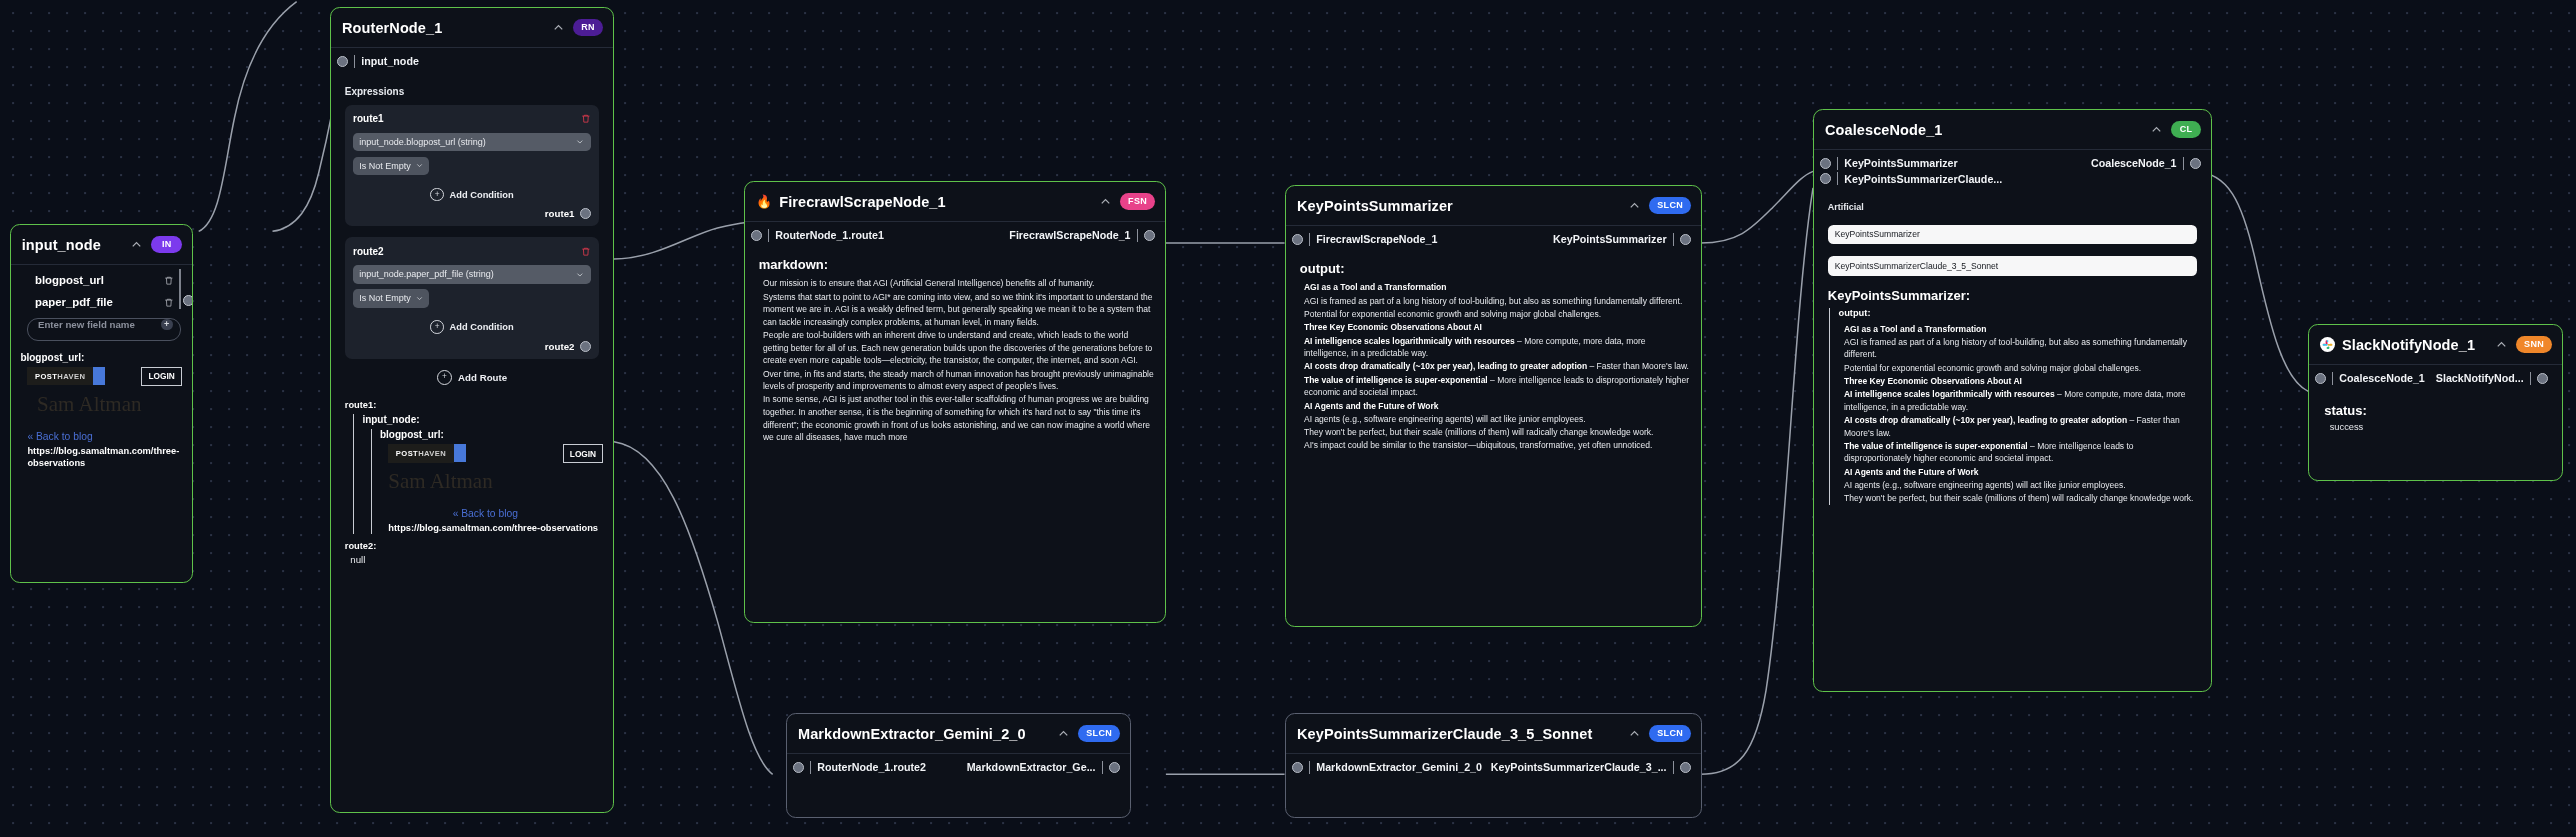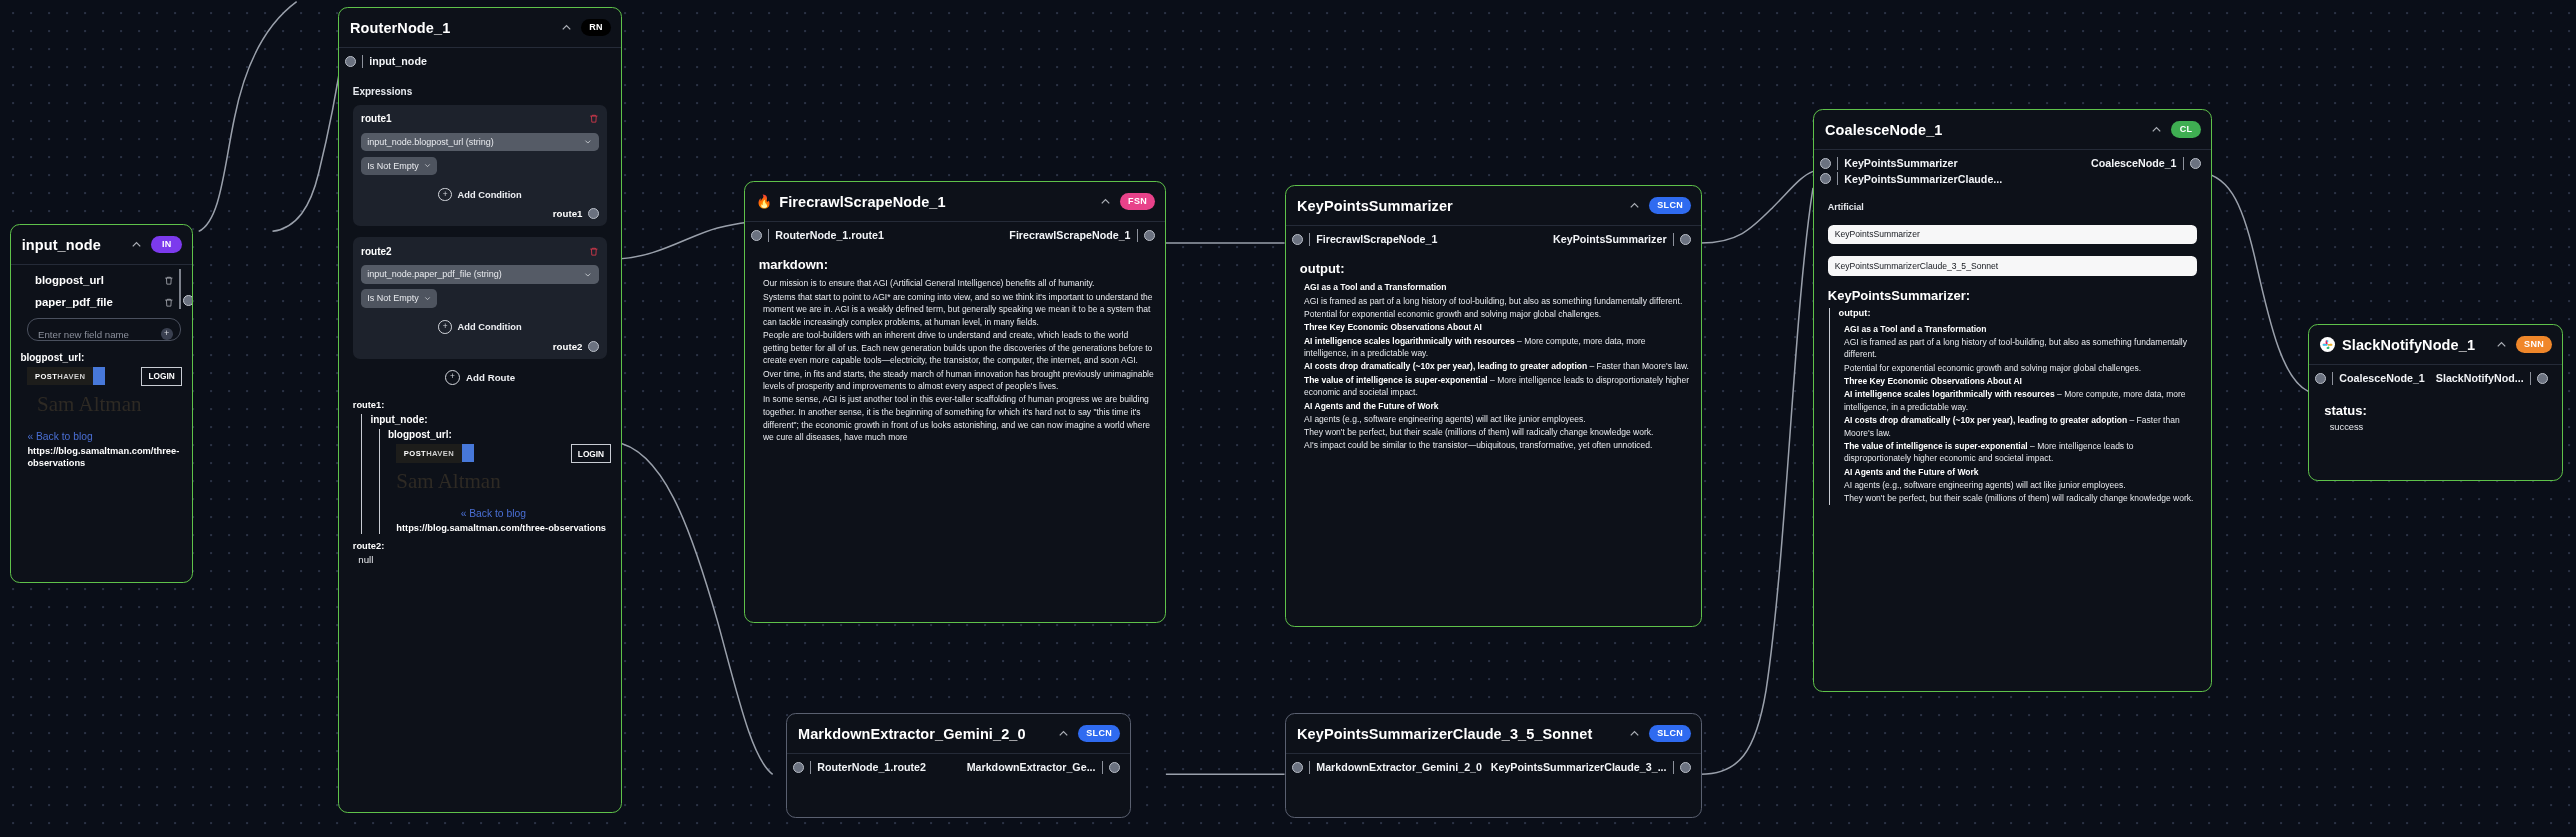--- a/index.html
+++ b/index.html
@@ -63,21 +63,21 @@
 
   
   .field-list{padding:9.7px 2.8px 0 8.3px;position:relative;}
   .field-row{display:flex;align-items:center;margin:0 0 9.7px 0;padding-left:16px;}
   .field-name{color:#fff;font-size:11.4px;font-weight:700;}
   .trash{margin-left:auto;margin-right:15px;width:9.7px;height:11px;opacity:.85;}
   .side-rail{position:absolute;right:11px;top:4.1px;width:1.4px;height:40px;background:#7d828c;}
   .side-port{position:absolute;right:-2.1px;top:30px;width:9px;height:9px;border-radius:50%;background:#6b7280;border:1px solid #c6cad1;}
   .newfield{
     margin:1.4px 8.3px 0 8.3px;height:21px;border:0.7px solid #4a505e;border-radius:11px;
-    display:flex;align-items:flex-end;padding:0 7px 0 9.7px;
+    display:flex;align-items:flex-start;padding:0 7px 0 9.7px;font-weight:bold;
   }
   .newfield span{color:#8b909c;font-size:9.7px;}
   .plusbtn{
     margin-left:auto;width:11.7px;height:11.7px;border-radius:50%;
     background:#3a4050;color:#d7dae0;font-size:9px;line-height:10.3px;text-align:center;
   }
 
   .kv-label{color:#ffffff;font-size:10px;font-weight:700;margin:0 0 4.1px 0;}
   .preview-box{margin-left:7px;}
   .ph-row{display:flex;align-items:flex-start;gap:0;}
@@ -197,28 +197,28 @@
           <div class="ph-blue"></div>
           <div class="login-btn">LOGIN</div>
         </div>
         <div class="samaltman">Sam Altman</div>
         <div class="backblog">« Back to blog</div>
         <div class="urltext">https://blog.samaltman.com/three-observations</div>
       </div>
     </div>
   </div>
 
-  <div class="node" style="left:338px;top:7px;width:284px;height:806px;">
+  <div class="node" style="left:330px;top:7px;width:284px;height:806px;">
     <div class="node-head">
       <div class="node-title">RouterNode_1</div>
       <div class="head-spacer"></div>
       <svg class="caret" viewBox="0 0 24 24" fill="none" stroke="#cfd3da" stroke-width="2">
           <path d="M6 15l6-6 6 6"></path>
         </svg>
-      <div class="badge" style="background:#000000;">RN</div>
+      <div class="badge" style="background:#4c1d95;">RN</div>
     </div>
     <div class="node-sep"></div>
     <div class="io-row">
       <div class="io-left">
         <div class="port"></div>
         <div class="vbar"></div>
         <span class="io-label">input_node</span>
       </div>
     </div>
     <div class="body">

